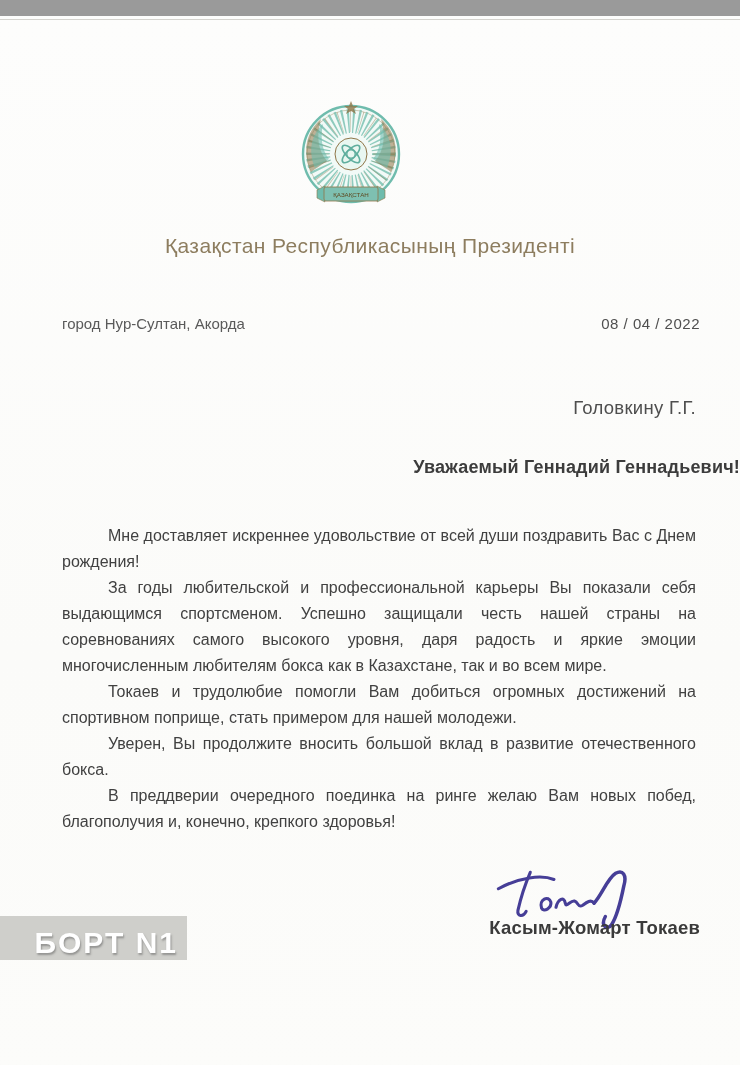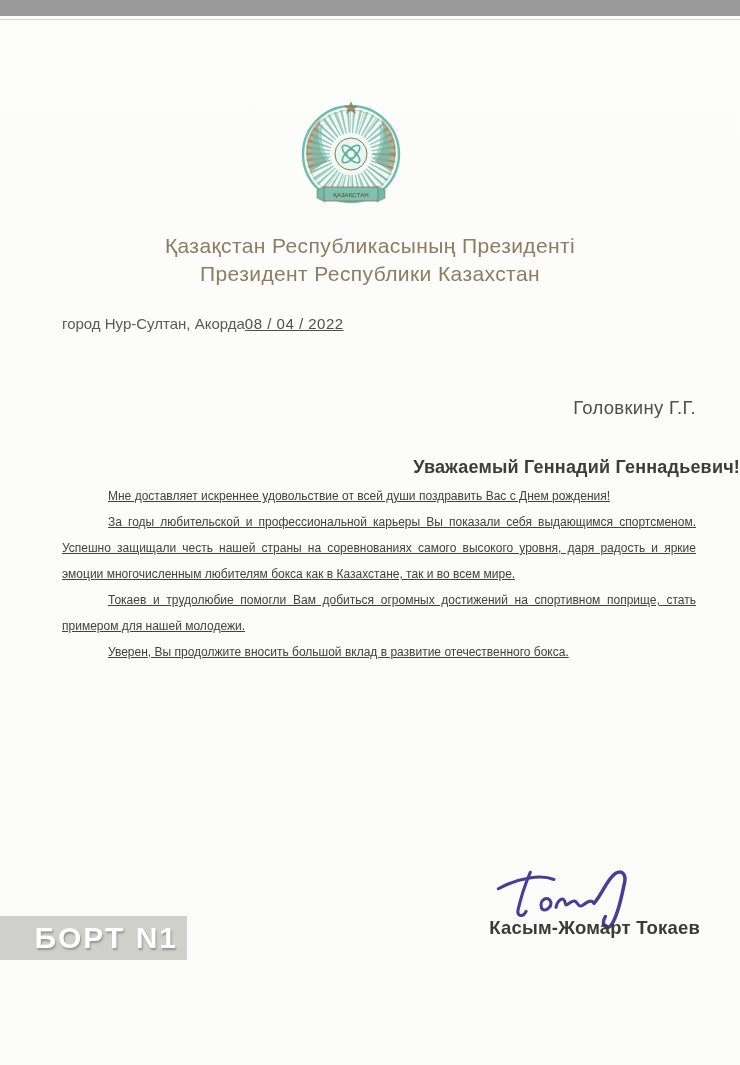--- a/index.html
+++ b/index.html
@@ -13,43 +13,43 @@
   .scan-edge { position:absolute; top:3px; left:0; width:100%; height:1px;
     background:#c6c4bf; opacity:.75; }
 
   .emblem { position:absolute; left:295px; top:82px; width:112px; height:118px; }
 
   .letterhead { position:absolute; left:0; top:216px; width:100%; text-align:center;
     color:#8d7d5f; font-size:21px; letter-spacing:.4px; line-height:28px;
     font-family:"Liberation Sans", sans-serif; }
 
   .meta-row { position:absolute; left:62px; right:40px; top:299px;
-    display:flex; justify-content:flex-start; align-items:baseline;
+    display:flex; justify-content:space-between; align-items:baseline;
     font-size:15px; color:#5a5a5a; }
-  .meta-date { color:#4f4f4f; letter-spacing:.5px;text-decoration:underline; }
+  .meta-date { color:#4f4f4f; letter-spacing:.5px; }
 
   .addressee { position:absolute; right:44px; top:381px; font-size:18.5px;
     color:#4e4e4e; letter-spacing:.3px; }
 
   .salutation { position:absolute; left:0; top:441px; width:100%; text-align:right;
     font-size:18px; font-weight:bold; color:#3c3c3c; letter-spacing:.2px; }
 
-  .body-text { position:absolute; left:62px; top:467px; width:634px;
-    font-size:12px; line-height:26px; text-align:justify; color:#414141;text-decoration:underline; }
+  .body-text { position:absolute; left:62px; top:507px; width:634px;
+    font-size:16px; line-height:26px; text-align:justify; color:#414141; }
   .body-text p { margin:0; text-indent:46px; }
   .body-text p { text-align-last:left; }
 
   .signature-block { position:absolute; left:0; top:0; width:100%; height:100%; pointer-events:none; }
   .signature-svg { position:absolute; left:492px; top:846px; width:165px; height:72px; }
   .signer-name { position:absolute; right:40px; top:901px; font-size:18.5px;
     font-weight:bold; color:#3a3a3a; letter-spacing:.2px; }
 
   .watermark { position:absolute; left:0; top:900px; width:187px; height:44px;
     background:rgba(179,179,174,.62);
-    display:flex; align-items:center; justify-content:flex-end;
+    display:flex; align-items:flex-end; justify-content:flex-end;
     padding-right:9px; box-sizing:border-box; }
   .watermark-text { font-size:30px; font-weight:bold; color:#ffffff;
     letter-spacing:2px; text-shadow:1px 2px 2px rgba(90,90,90,.5);
     font-family:"Liberation Sans", sans-serif; }
 </style>
 </head>
 <body>
 
 <div class="page">
   <div class="scan-edge"></div>
@@ -75,37 +75,37 @@
     <circle cx="56" cy="56" r="4.2" fill="none" stroke="#5fae9e" stroke-width="1.4"></circle>
 
     <path d="M22,92 L30,88 L30,104 L22,100 Z" fill="#6fbcad" stroke="#8f7547" stroke-width="0.6"></path>
     <path d="M90,92 L82,88 L82,104 L90,100 Z" fill="#6fbcad" stroke="#8f7547" stroke-width="0.6"></path>
     <rect x="29" y="89" width="54" height="14" rx="2" fill="#7ec0b1" stroke="#8f7547" stroke-width="0.8"></rect>
     <text x="56" y="99" text-anchor="middle" font-size="6.2" font-family="Liberation Sans, sans-serif" fill="#5e4a22">ҚАЗАҚСТАН</text>
   </svg>
 
   <div class="letterhead">
     <div>Қазақстан Республикасының Президенті</div>
-    <div>Президент Республики Казахстан</div>
   </div>
 
   <div class="meta-row">
     <span class="meta-place">город Нур-Султан, Акорда</span>
     <span class="meta-date">08 / 04 / 2022</span>
   </div>
 
   <div class="addressee">Головкину Г.Г.</div>
 
   <div class="salutation">Уважаемый Геннадий Геннадьевич!</div>
 
   <div class="body-text">
     <p>Мне доставляет искреннее удовольствие от всей души поздравить Вас с Днем рождения!</p>
     <p>За годы любительской и профессиональной карьеры Вы показали себя выдающимся спортсменом. Успешно защищали честь нашей страны на соревнованиях самого высокого уровня, даря радость и яркие эмоции многочисленным любителям бокса как в Казахстане, так и во всем мире.</p>
     <p>Токаев и трудолюбие помогли Вам добиться огромных достижений на спортивном поприще, стать примером для нашей молодежи.</p>
     <p>Уверен, Вы продолжите вносить большой вклад в развитие отечественного бокса.</p>
+    <p>В преддверии очередного поединка на ринге желаю Вам новых побед, благополучия и, конечно, крепкого здоровья!</p>
   </div>
 
   <div class="signature-block">
     <svg class="signature-svg" viewBox="0 0 160 70">
       <g fill="none" stroke="#463e97" stroke-width="3" stroke-linecap="round" stroke-linejoin="round">
         <path d="M6,26 C26,15 48,12 60,17"></path>
         <path d="M37,10 C31,24 27,38 25,47 C24,53 30,54 33,48"></path>
         <path d="M48,45 C45,36 55,32 57,39 C58,45 50,49 48,45"></path>
         <path d="M62,44 C64,36 70,33 71,40 C72,45 76,37 80,38 C84,39 83,45 88,42 C92,39 96,36 99,40"></path>
         <path d="M99,40 C106,33 112,16 120,11 C127,7 131,13 128,23 C125,38 122,52 116,61 C112,67 105,62 110,53" stroke-width="3.4"></path>

